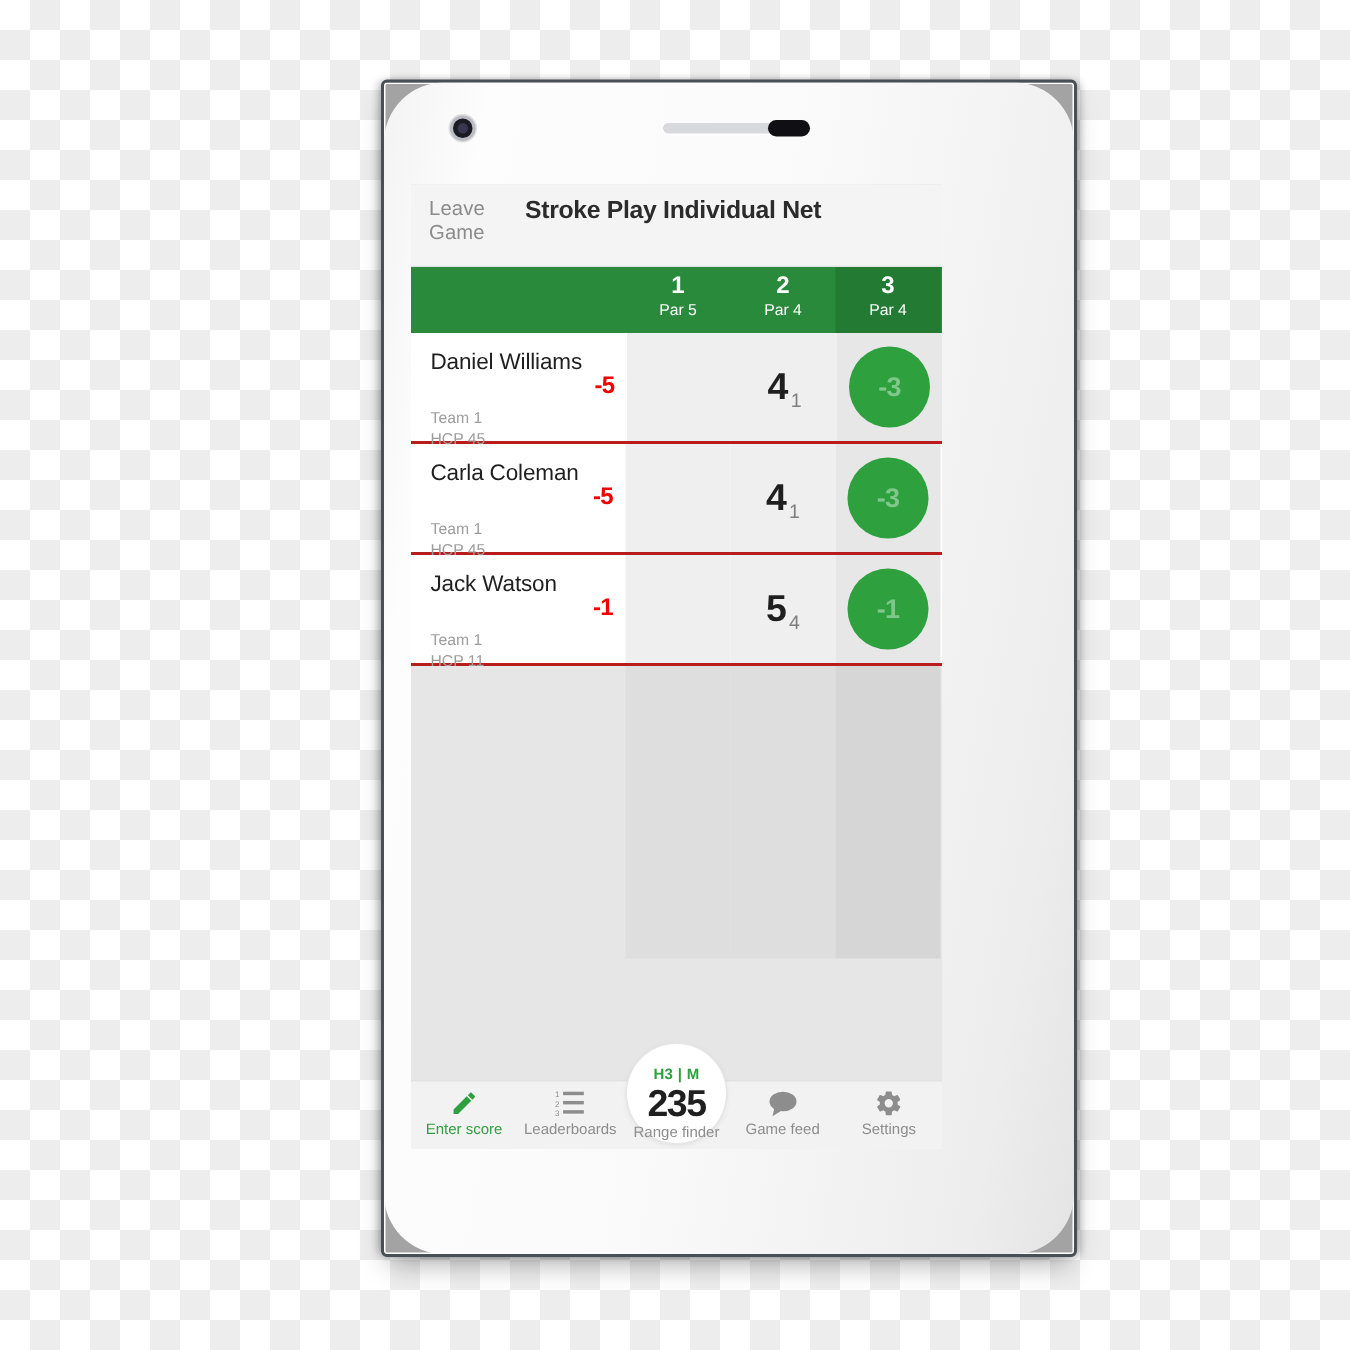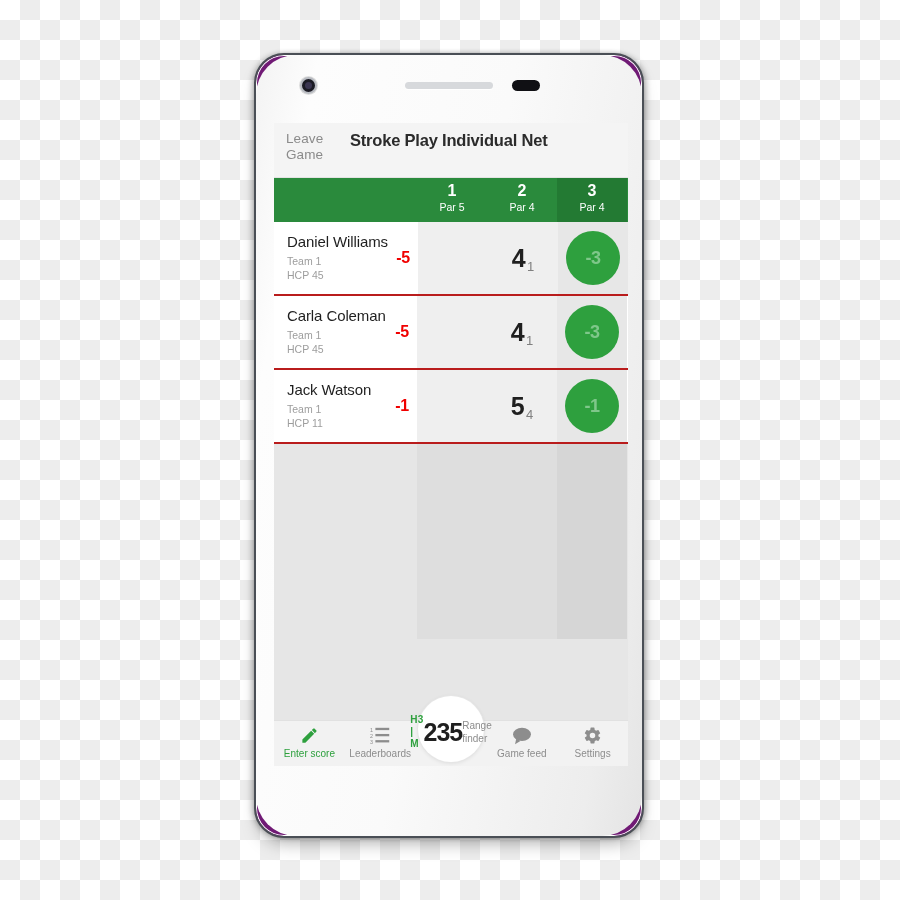--- a/index.html
+++ b/index.html
@@ -13,23 +13,23 @@
     background-size: 40px 40px;
     background-position: 0 0, 20px 20px;
     position:relative;
     overflow:hidden;
   }
 
   
   #phone-frame{
     position:absolute;
     left:254px; top:53px;
-    width:390px; height:785px;
-    border-radius:30px;
-    background:#701a75;
+    width:464px; height:785px;
+    border-radius:4px;
+    background:#a3a3a3;
     border:2px solid #4a4f56;
     box-shadow:
       0 0 0 1px #ffffff inset,
       3px 0 6px -2px rgba(0,0,0,.35),
       -3px 0 6px -2px rgba(0,0,0,.30),
       0 10px 18px -6px rgba(0,0,0,.35);
     overflow:hidden;
   }
   #phone-body-sheen{
     position:absolute; inset:0;
@@ -122,21 +122,21 @@
   }
   .player-info{
     flex:0 0 113px;
     padding:10px 0 0 13px;
     cursor:pointer;
   }
   .player-name{
     font-size:15px; color:#1f1f1f; line-height:19px; white-space:nowrap;
     letter-spacing:-.1px;
   }
-  .player-team{ font-size:10.5px; color:#9d9d9d; line-height:14px; margin-top:3px; }
+  .player-team{ font-size:10.5px; color:#9d9d9d; line-height:14px; margin-top:21px; }
   .player-hcp{ font-size:10.5px; color:#9d9d9d; line-height:14px; }
   .player-total{
     flex:0 0 30px;
     display:flex; align-items:center; justify-content:center;
     font-size:16px; font-weight:bold; color:#f00000;
     letter-spacing:-.4px;
   }
   .score-cell{
     flex:0 0 70px;
     background:#efefef;
@@ -188,21 +188,21 @@
   .nav-item.active .nav-label{ color:#2ea03e; }
   .nav-icon{ height:19px; display:flex; align-items:center; justify-content:center; }
 
   
   #range-finder-button{
     position:absolute; left:50%; transform:translateX(-50%);
     bottom:4px;
     width:66px; height:66px; border-radius:50%;
     background:#ffffff;
     box-shadow:0 0 0 1px #e6e6e6, 0 1px 4px rgba(0,0,0,.10);
-    display:flex; flex-direction:row; align-items:center; justify-content:center;
+    display:flex; flex-direction:column; align-items:center; justify-content:flex-end;
     padding-top:6px;
     cursor:pointer;
     z-index:5;
   }
   #range-finder-hole{
     font-size:10px; font-weight:bold; color:#2ea03e; line-height:12px; letter-spacing:.2px;
   }
   #range-finder-distance{
     font-size:25px; font-weight:bold; color:#1f1f1f; line-height:27px; letter-spacing:-1px;
   }

